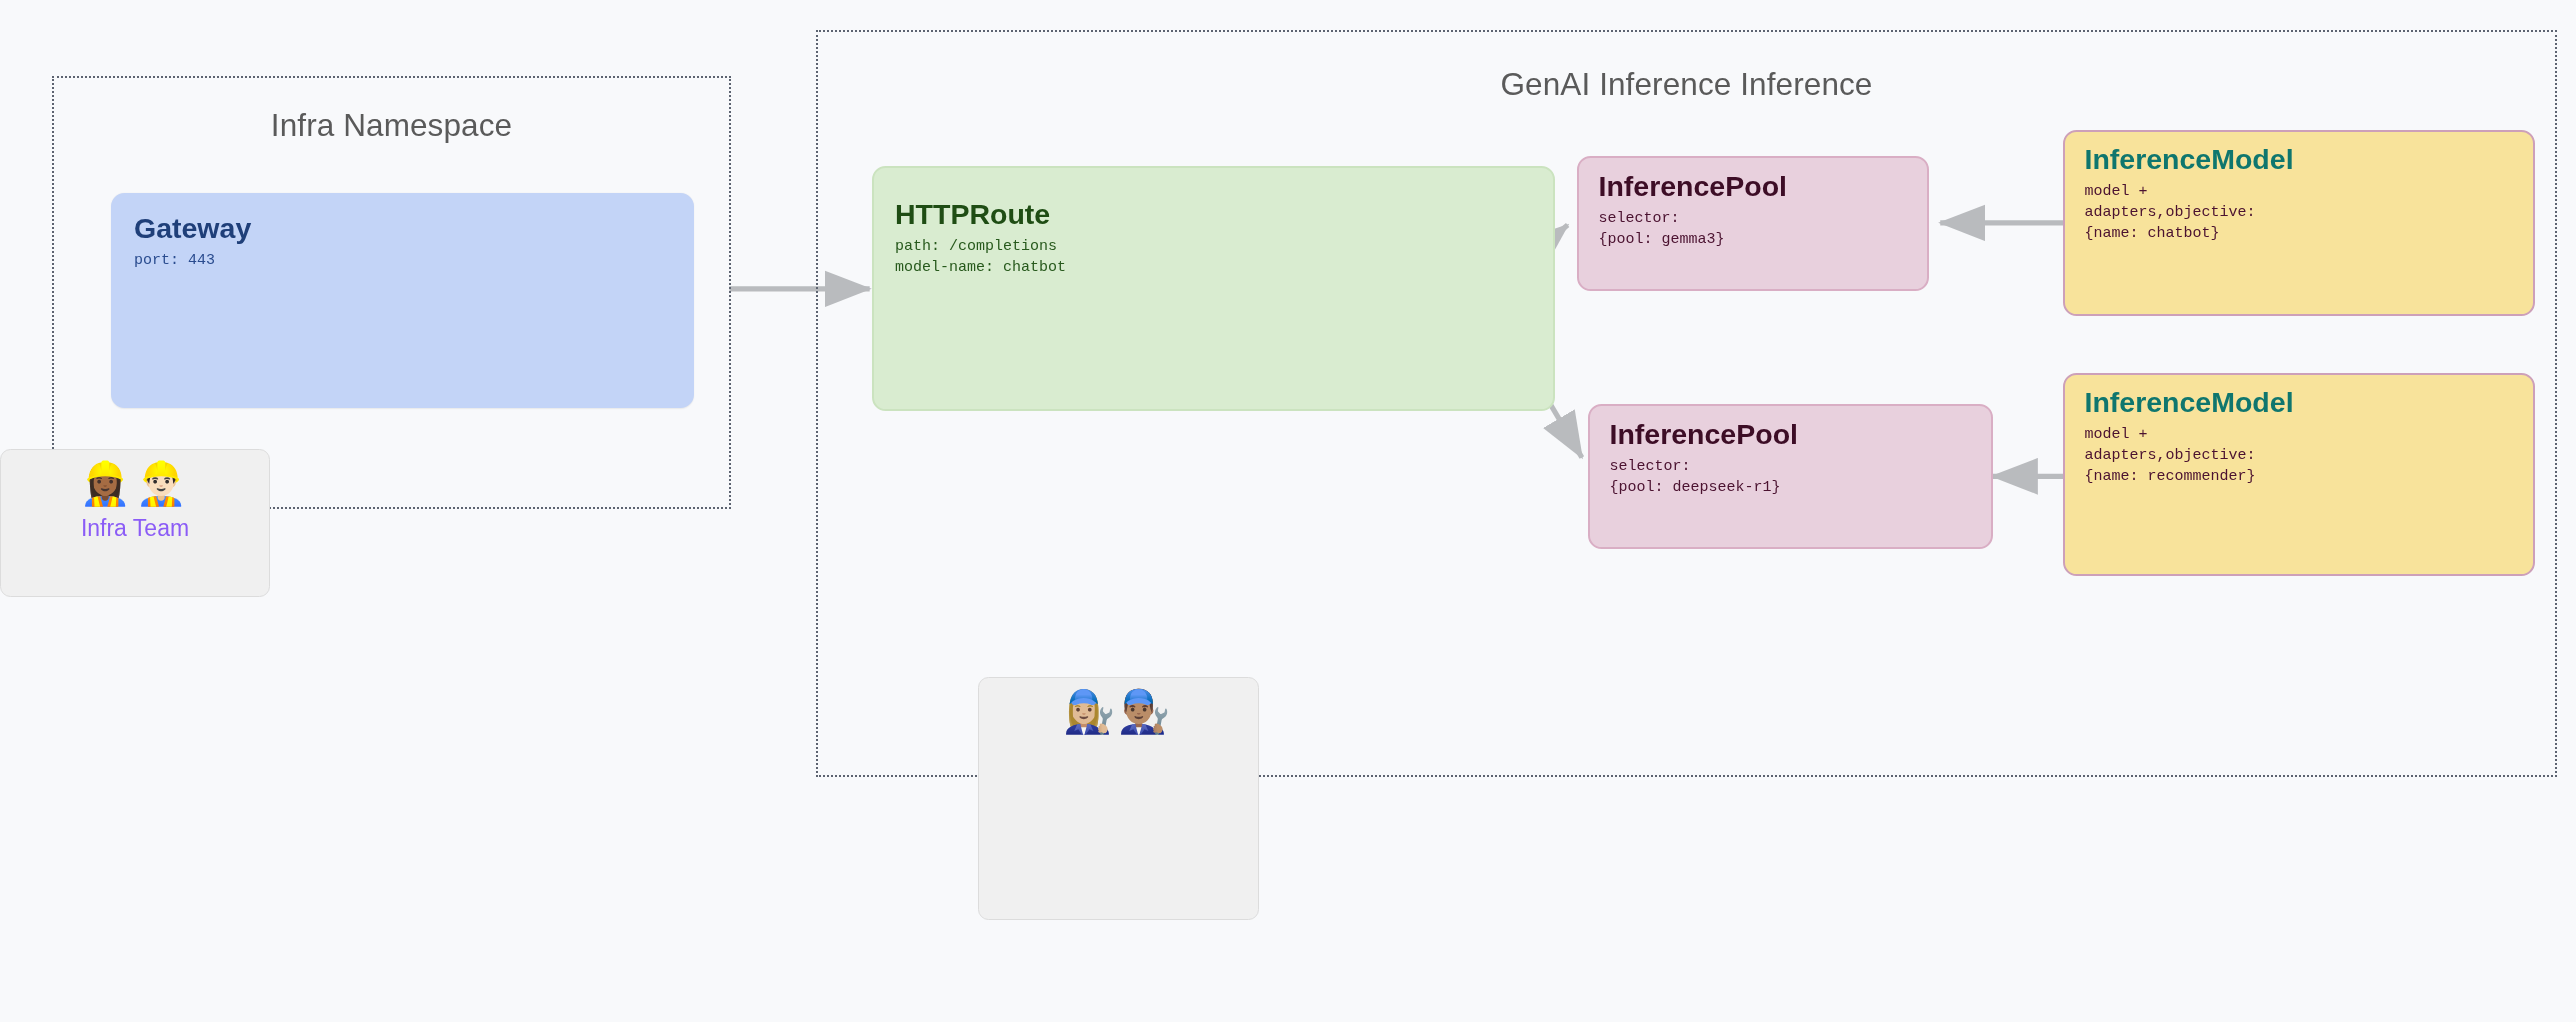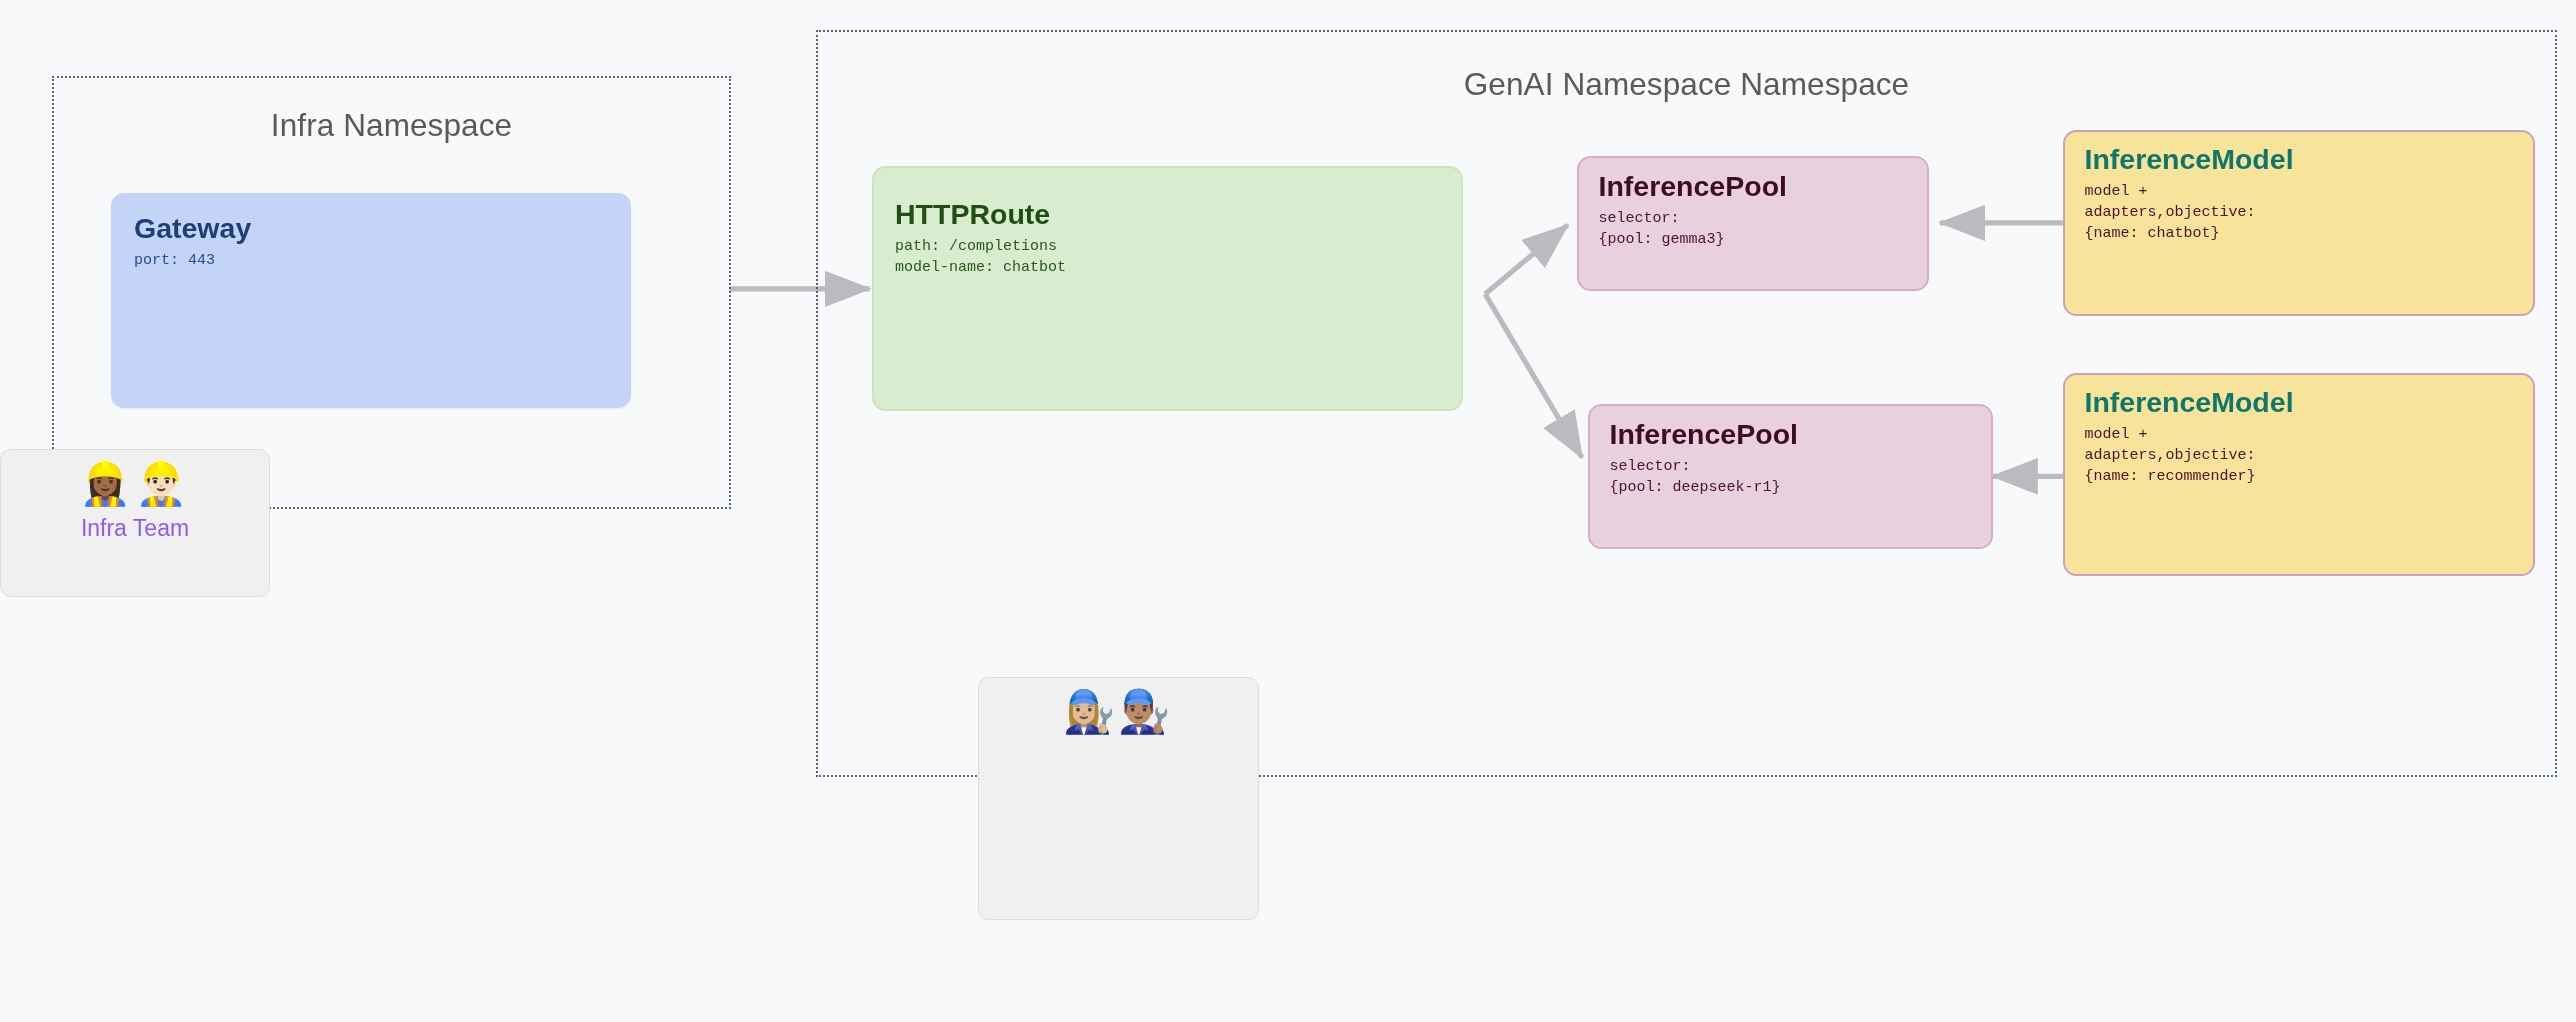--- a/index.html
+++ b/index.html
@@ -156,37 +156,37 @@
 
     <line x1="2752" y1="297" x2="2588" y2="297" stroke="#b9bbbe" stroke-width="7" marker-end="url(#arrowhead)"></line>
 
     <line x1="2752" y1="635" x2="2658" y2="635" stroke="#b9bbbe" stroke-width="7" marker-end="url(#arrowhead)"></line>
   </svg>
 
   <div class="namespace" style="left:52px; top:76px; width:679px; height:433px;">
     <div class="namespace-title" style="top:28.5px;">Infra Namespace</div>
   </div>
 
-  <div class="node n-gateway" style="left:111px; top:193px; width:520px; height:215px;">
+  <div class="node n-gateway" style="left:111px; top:193px; width:583px; height:215px;">
     <div class="node-inner">
       <div class="node-title">Gateway</div>
       <div class="node-line">port: 443</div>
     </div>
   </div>
 
   <div class="team-badge" style="left:0px; top:449px; width:270px; height:148px;">
     <div class="team-emoji">👷🏾‍♀️👷🏻‍♂️</div>
     <div class="team-label">Infra Team</div>
   </div>
 
   <div class="namespace" style="left:816px; top:30px; width:1741px; height:747px;">
-    <div class="namespace-title" style="top:34px;">GenAI Namespace Namespace</div>
-  </div>
-
-  <div class="node n-httproute" style="left:872px; top:166px; width:591px; height:245px;">
+    <div class="namespace-title" style="top:34px;">GenAI Inference Inference</div>
+  </div>
+
+  <div class="node n-httproute" style="left:872px; top:166px; width:683px; height:245px;">
     <div class="node-inner" style="padding-top:30px;">
       <div class="node-title">HTTPRoute</div>
       <div class="node-line">path: /completions</div>
       <div class="node-line">model-name: chatbot</div>
     </div>
   </div>
 
   <div class="node n-pool" style="left:1577px; top:156px; width:352px; height:135px;">
     <div class="node-inner" style="padding:12px 19.5px;">
       <div class="node-title">InferencePool</div>

